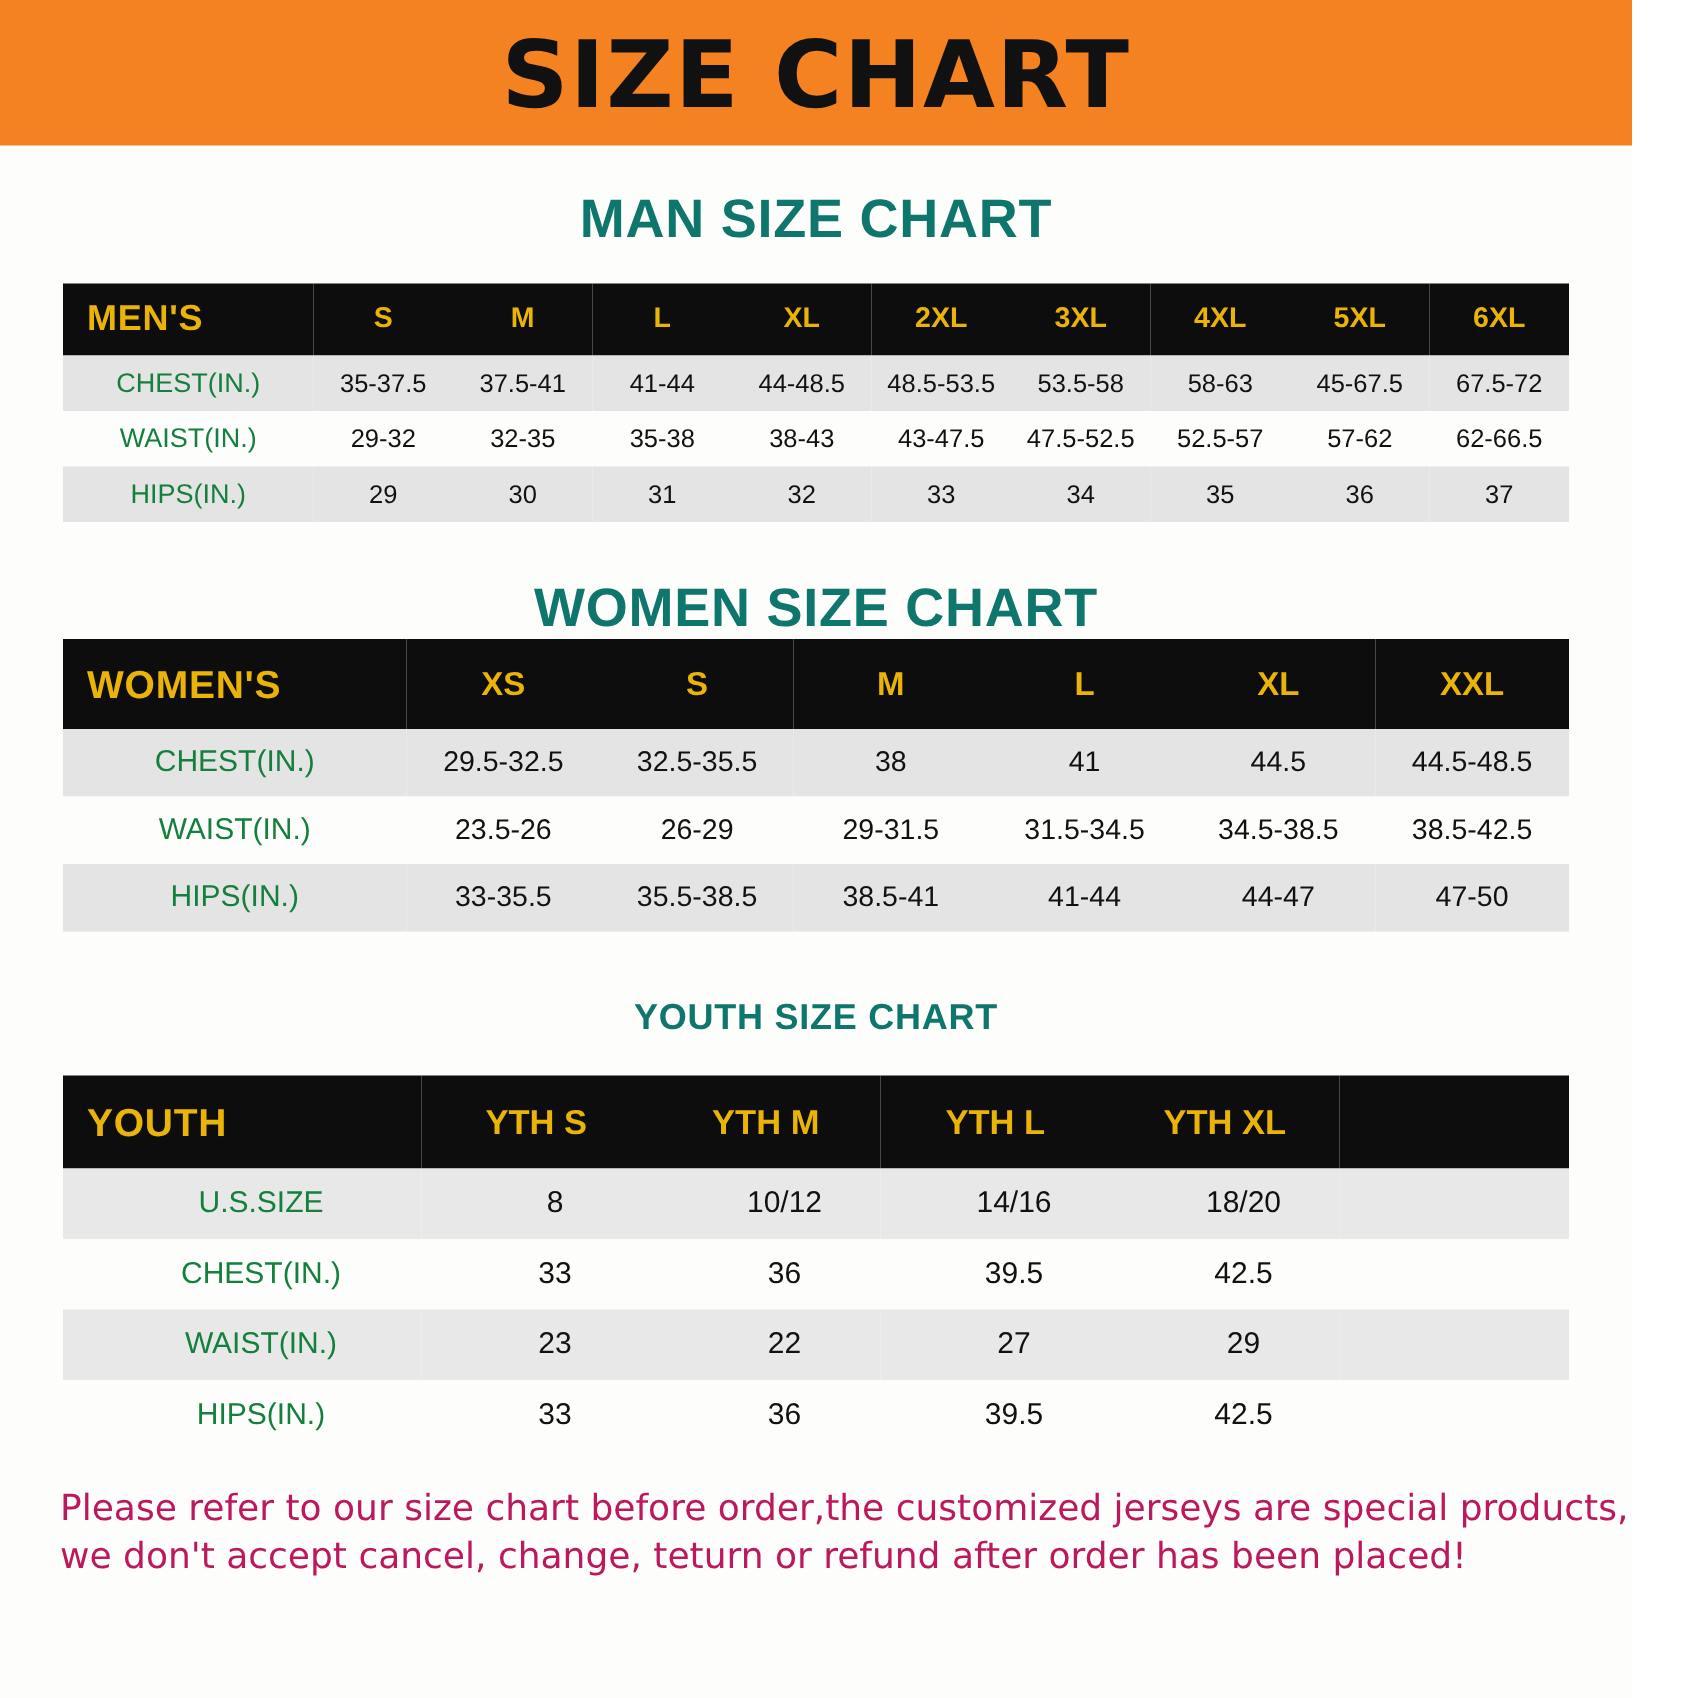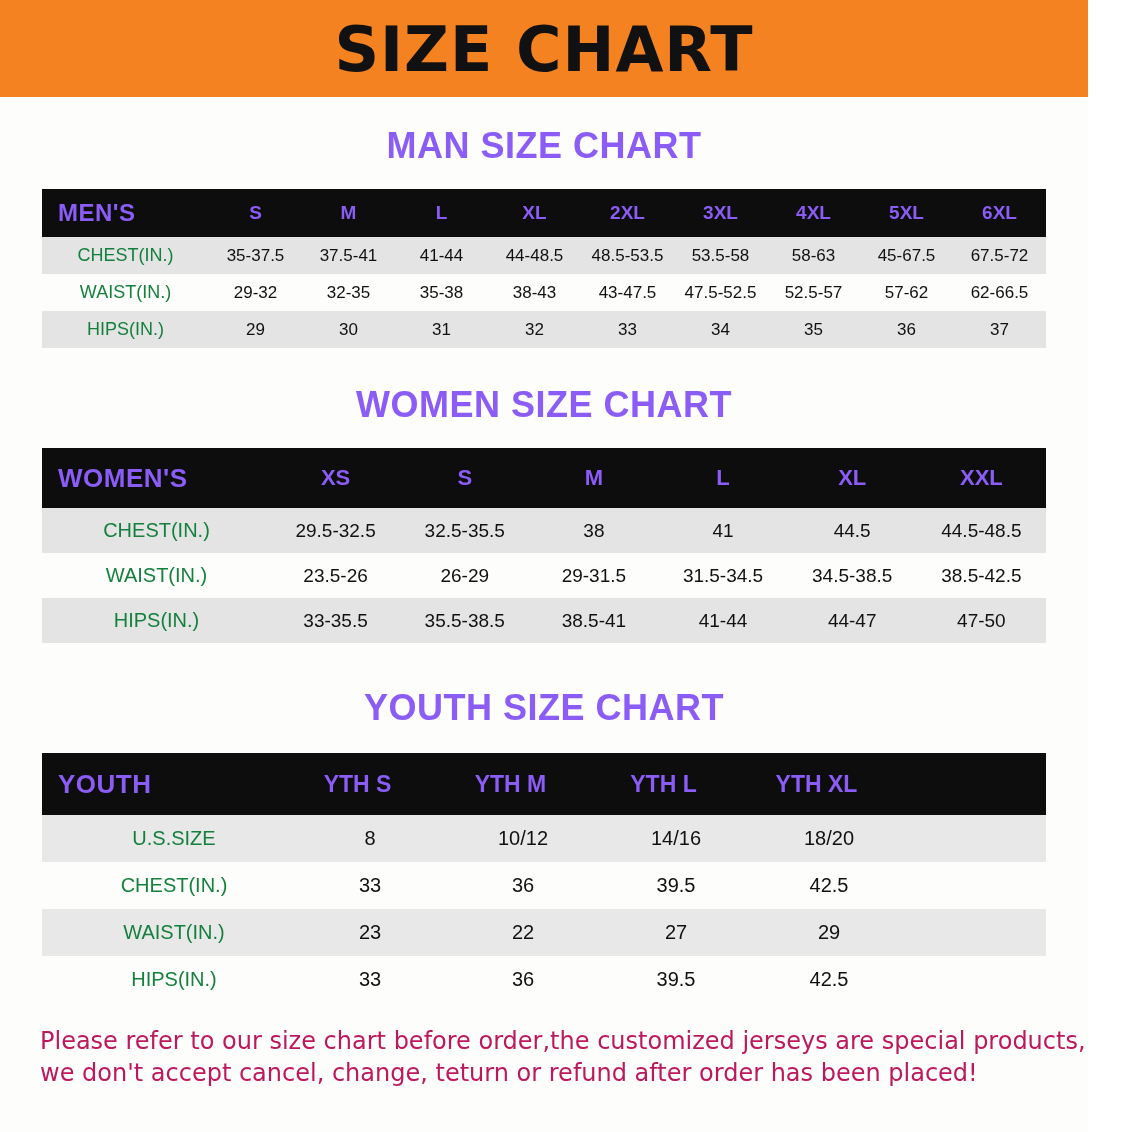--- a/index.html
+++ b/index.html
@@ -37,43 +37,43 @@
     color: #111111;
     line-height: 1;
     margin-top: 2px;
   }
 
   
   .section-title {
     text-align: center;
     font-family: "Liberation Sans", sans-serif;
     font-weight: bold;
-    color: #8b5cf6;
+    color: #0f766e;
   }
   .t-man   { font-size: 36px; margin-top: 28px; margin-bottom: 22px; letter-spacing: 0.5px; }
-  .t-women { font-size: 36px; margin-top: 36px; margin-bottom: 22px; letter-spacing: 0.5px; }
-  .t-youth { font-size: 36px; margin-top: 44px; margin-bottom: 24px; letter-spacing: 0.5px; }
+  .t-women { font-size: 36px; margin-top: 36px; letter-spacing: 0.5px; }
+  .t-youth { font-size: 24px; margin-top: 44px; margin-bottom: 24px; letter-spacing: 0.5px; }
 
   
   .tbl-wrap {
     margin: 0 42px;
   }
   table.chart {
     width: 100%;
     border-collapse: collapse;
     table-layout: fixed;
   }
   table.chart th,
   table.chart td {
     text-align: center;
     font-family: "Liberation Sans", sans-serif;
   }
   table.chart thead th {
     background: #0d0d0d;
-    color: #8b5cf6;
+    color: #eab308;
     font-weight: bold;
   }
   table.chart thead th.rowlabel {
     text-align: left;
     padding-left: 16px;
   }
   tbody td.rowlabel {
     font-weight: normal;
     color: #15803d;
   }

